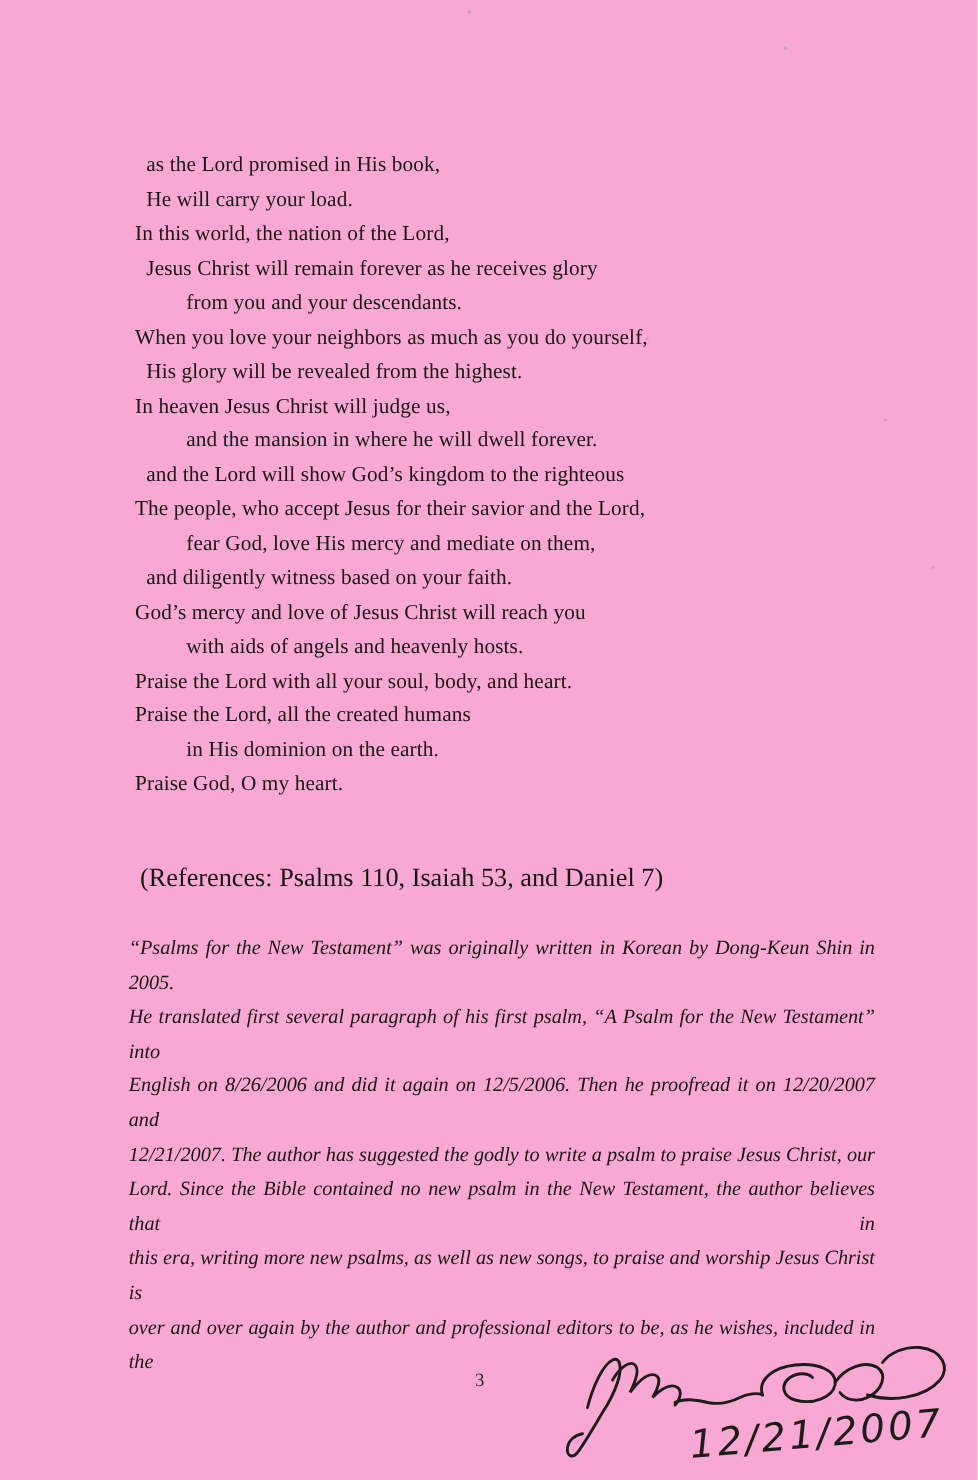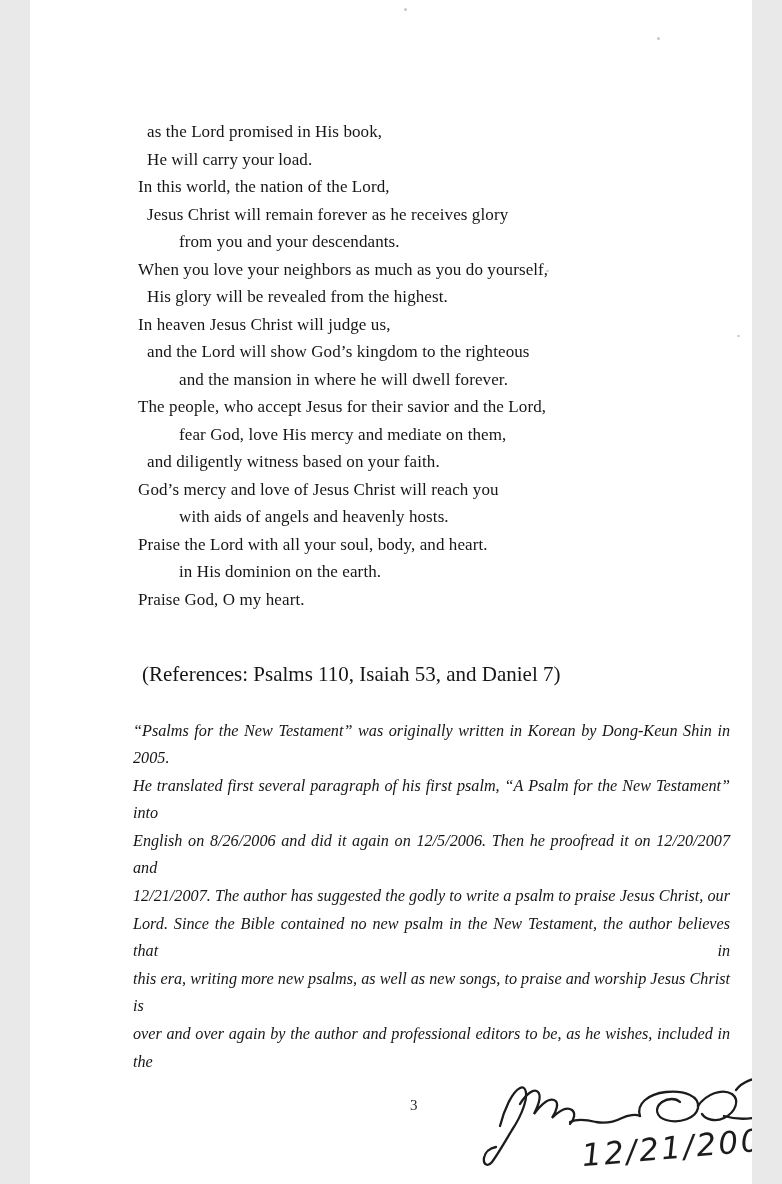--- a/index.html
+++ b/index.html
@@ -1,20 +1,20 @@
 <!DOCTYPE html>
 <html><head>
 <meta charset="utf-8">
 <style>
   * { margin:0; padding:0; box-sizing:border-box; }
   html,body { background:#e9e9e9; }
   .page {
     position:relative;
-    width:722px; height:1184px;
-    background:#ffffff;
+    width:782px; height:1184px;
+    background:#f9a8d4;
     font-family:"Liberation Serif", serif;
     color:#161616;
     overflow:hidden;
     margin:0 auto;
   }
   .content { padding:118px 82px 0 108px; }
   .poem-line {
     font-size:17px;
     line-height:27.5px;
     letter-spacing:0.1px;
@@ -64,28 +64,29 @@
 
     <div class="poem">
       <div class="poem-line i1">as the Lord promised in His book,</div>
       <div class="poem-line i1">He will carry your load.</div>
       <div class="poem-line i0 stanza-gap">In this world, the nation of the Lord,</div>
       <div class="poem-line i1">Jesus Christ will remain forever as he receives glory</div>
       <div class="poem-line i2">from you and your descendants.</div>
       <div class="poem-line i0">When you love your neighbors as much as you do yourself,</div>
       <div class="poem-line i1">His glory will be revealed from the highest.</div>
       <div class="poem-line i0">In heaven Jesus Christ will judge us,</div>
+      <div class="poem-line i2">and the mansion in where he will dwell forever.</div>
       <div class="poem-line i1">and the Lord will show God’s kingdom to the righteous</div>
-      <div class="poem-line i2">and the mansion in where he will dwell forever.</div>
       <div class="poem-line i0 stanza-gap">The people, who accept Jesus for their savior and the Lord,</div>
       <div class="poem-line i2">fear God, love His mercy and mediate on them,</div>
       <div class="poem-line i1">and diligently witness based on your faith.</div>
       <div class="poem-line i0">God’s mercy and love of Jesus Christ will reach you</div>
       <div class="poem-line i2">with aids of angels and heavenly hosts.</div>
       <div class="poem-line i0">Praise the Lord with all your soul, body, and heart.</div>
+      <div class="poem-line i0 stanza-gap">Praise the Lord, all the created humans</div>
       <div class="poem-line i2">in His dominion on the earth.</div>
       <div class="poem-line i0">Praise God, O my heart.</div>
     </div>
 
     <div class="references">(References: Psalms 110, Isaiah 53, and Daniel 7)</div>
 
     <div class="note">
       <div class="jline">“Psalms for the New Testament” was originally written in Korean by Dong-Keun Shin in 2005.</div>
       <div class="jline">He translated first several paragraph of his first psalm, “A Psalm for the New Testament” into</div>
       <div class="jline">English on 8/26/2006 and did it again on 12/5/2006. Then he proofread it on 12/20/2007 and</div>

